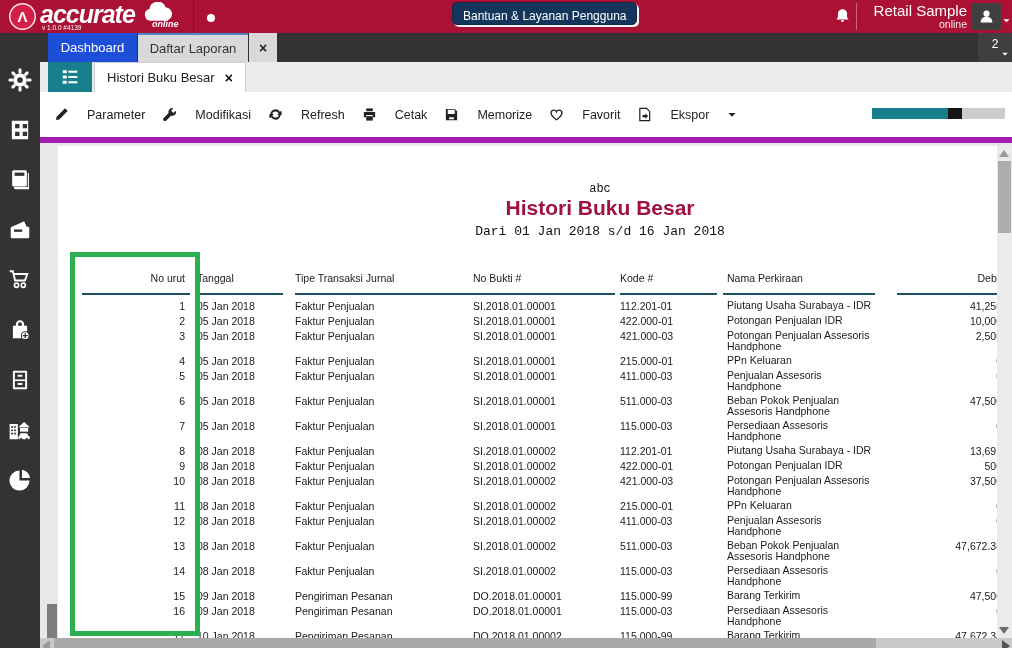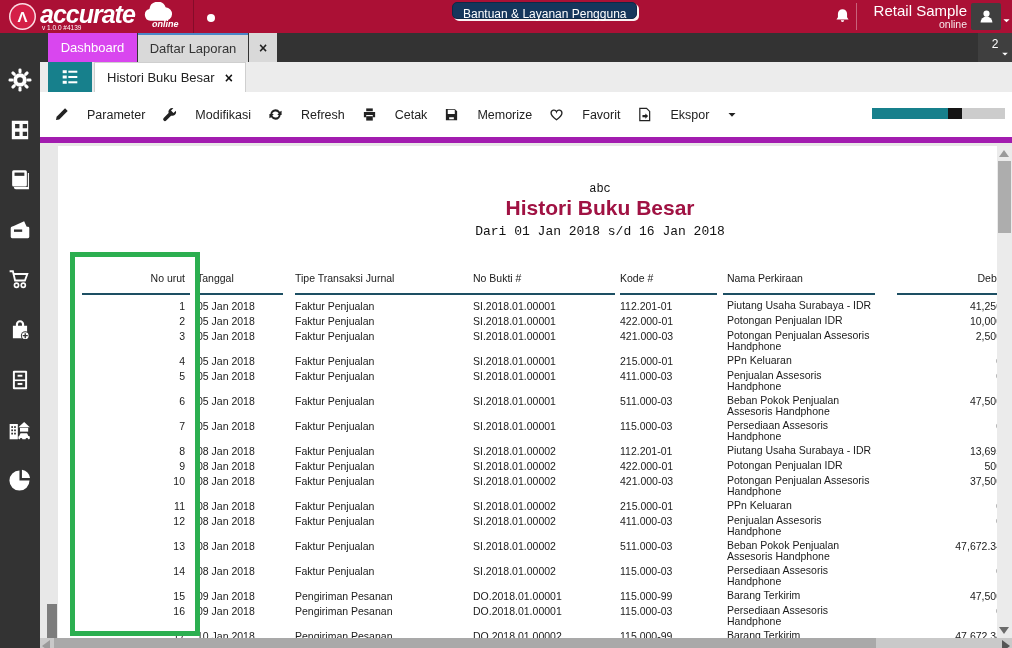--- a/index.html
+++ b/index.html
@@ -11,39 +11,39 @@
   .topbar { position:absolute; left:0; top:0; width:1012px; height:33px; background:#ab1035; z-index:10; }
   .logo-circle { position:absolute; left:9px; top:3px; width:27px; height:27px; border-radius:50%;
     background:#d41f47; color:#fff; font-weight:bold; font-size:15px; display:flex; align-items:center; justify-content:center;
     box-shadow:inset 0 0 0 1.5px rgba(255,255,255,.85); }
   .brand { position:absolute; left:40px; top:0px; color:#fff; font-size:25px; font-weight:bold; font-style:italic; letter-spacing:-1px; }
   .version { position:absolute; left:42px; top:24px; color:#fff; font-size:6.5px; }
   .cloud-wrap { position:absolute; left:142px; top:2px; color:#fff; }
   .online-label { position:absolute; left:152px; top:19px; color:#fff; font-size:9px; font-weight:bold; font-style:italic; }
   .tb-divider { position:absolute; top:0; width:1px; height:33px; background:rgba(0,0,0,.22); }
   .status-dot { position:absolute; left:207px; top:14px; width:8px; height:8px; border-radius:50%; background:#fff; }
-  .help-btn { position:absolute; left:452px; top:2px; height:17px; background:#15365c; color:#fff; font-size:12px;
+  .help-btn { position:absolute; left:452px; top:2px; height:23px; background:#15365c; color:#fff; font-size:12px;
     padding:4px 10px 0 10px; border-radius:5px; border:1px solid #0e2947; box-shadow:2px 2px 0 rgba(255,255,255,.95); }
   .bell { position:absolute; left:834px; top:8px; color:#fff; }
   .tb-divider2 { position:absolute; left:856px; top:3px; width:1px; height:27px; background:rgba(255,255,255,.35); }
   .account { position:absolute; right:45px; top:3px; text-align:right; color:#fff; }
   .account .co { font-size:15px; line-height:16px;padding-left:36px; }
   .account .us { font-size:10.5px; line-height:11px; opacity:.9; }
   .avatar { position:absolute; right:11px; top:3px; width:30px; height:27px; background:#3f3f3f; border-radius:2px;
     display:flex; align-items:center; justify-content:center; color:#fff; }
   .av-chev { position:absolute; right:1px; top:11px; color:#fff; }
 
   
   .sidebar { position:absolute; left:0; top:33px; width:40px; height:615px; background:#333; z-index:9; padding-top:22px; }
   .side-item { width:40px; height:50px; display:flex; align-items:center; justify-content:center; color:#fff; cursor:pointer; }
 
   
   .tabrow1 { position:absolute; left:40px; top:33px; width:972px; height:29px; background:#333; }
   .mtab { position:absolute; top:0; height:29px; font-size:13px; display:flex; align-items:center; justify-content:center; cursor:pointer; }
-  .mtab.t0 { left:8px; width:89px; background:#d946ef; color:#fff; }
+  .mtab.t0 { left:8px; width:89px; background:#1d4ed8; color:#fff; }
   .mtab.t1 { left:98px; width:110px; background:#d9d9d9; color:#333; border-top:2px solid #4a87c8; }
   .mtab.tx { left:209px; width:28px; background:#d9d9d9; color:#222; font-weight:bold; font-size:14px; }
   .count-badge { position:absolute; right:0; top:0; width:34px; height:29px; background:#3f3f3f; color:#fff; font-size:12px;
     text-align:center; padding-top:4px; cursor:pointer; }
   .count-badge .cv { position:absolute; right:3px; bottom:1px; }
 
   
   .tabrow2 { position:absolute; left:40px; top:62px; width:972px; height:30px; background:#ececec; }
   .list-btn { position:absolute; left:8px; top:0; width:44px; height:30px; background:#17808c; color:#fff;
     display:flex; align-items:center; justify-content:center; cursor:pointer; }

